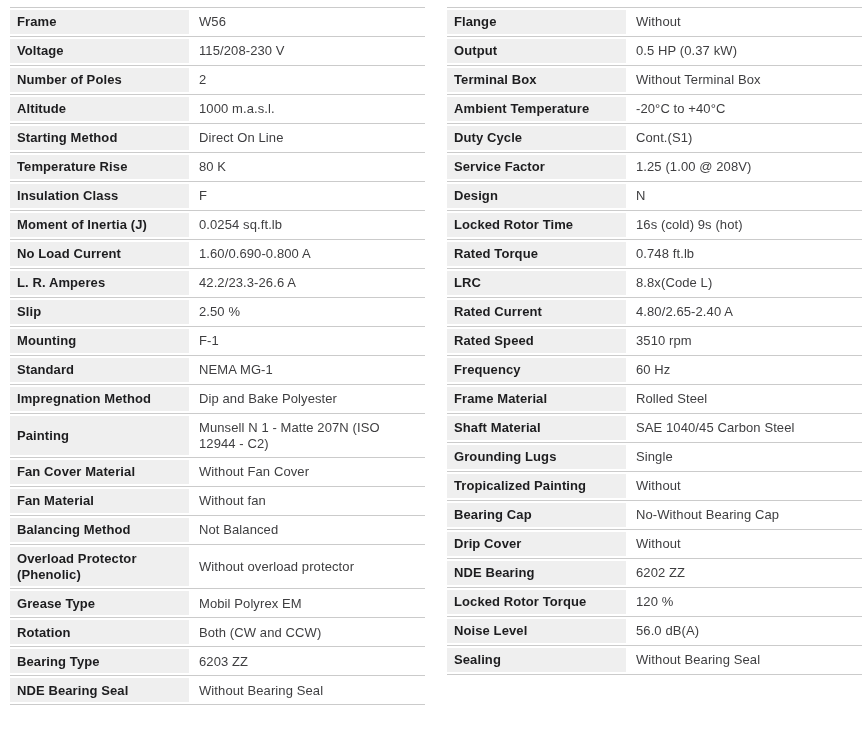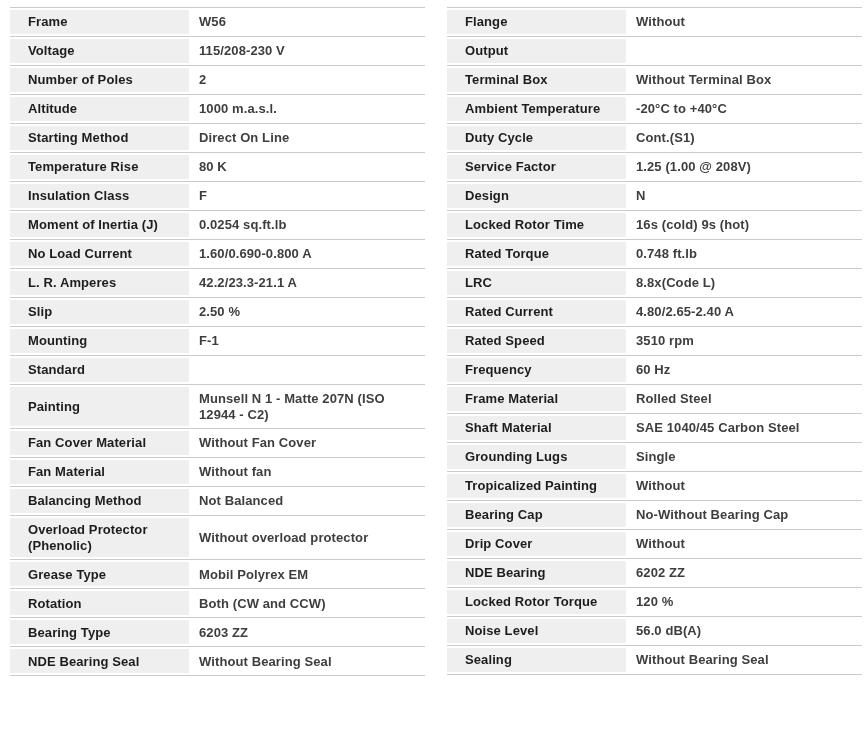--- a/index.html
+++ b/index.html
@@ -44,27 +44,27 @@
     font-size: 13px;
     line-height: 1.2;
     letter-spacing: 0.1px;
   }
   .cell-label {
     width: 179px;
     flex: 0 0 auto;
     background: var(--label-bg);
     font-weight: 700;
     color: var(--label-text);
-    padding-left: 18px;
+    padding-left: 7px;
     padding-right: 8px;
   }
   .cell-value {
     flex: 1 1 auto;
     color: var(--value-text);
-    font-weight: 700;
+    font-weight: 400;
     align-items: center;
   }
 </style>
 </head>
 <body>
 
 <div class="page">
 
   <div class="spec-table">
 
@@ -148,21 +148,21 @@
         <div class="cell cell-value">
           <span>1.60/0.690-0.800 A</span>
         </div>
       </div>
 
       <div class="row">
         <div class="cell cell-label">
           <span>L. R. Amperes</span>
         </div>
         <div class="cell cell-value">
-          <span>42.2/23.3-21.1 A</span>
+          <span>42.2/23.3-26.6 A</span>
         </div>
       </div>
 
       <div class="row">
         <div class="cell cell-label">
           <span>Slip</span>
         </div>
         <div class="cell cell-value">
           <span>2.50 %</span>
         </div>
@@ -174,22 +174,33 @@
         </div>
         <div class="cell cell-value">
           <span>F-1</span>
         </div>
       </div>
 
       <div class="row">
         <div class="cell cell-label">
           <span>Standard</span>
         </div>
-      </div>
-
+        <div class="cell cell-value">
+          <span>NEMA MG-1</span>
+        </div>
+      </div>
+
+      <div class="row">
+        <div class="cell cell-label">
+          <span>Impregnation Method</span>
+        </div>
+        <div class="cell cell-value">
+          <span>Dip and Bake Polyester</span>
+        </div>
+      </div>
 
       <div class="row">
         <div class="cell cell-label">
           <span>Painting</span>
         </div>
         <div class="cell cell-value">
           <span>Munsell N 1 - Matte 207N (ISO 12944 - C2)</span>
         </div>
       </div>
 
@@ -274,20 +285,23 @@
         </div>
         <div class="cell cell-value">
           <span>Without</span>
         </div>
       </div>
 
       <div class="row">
         <div class="cell cell-label">
           <span>Output</span>
         </div>
+        <div class="cell cell-value">
+          <span>0.5 HP (0.37 kW)</span>
+        </div>
       </div>
 
       <div class="row">
         <div class="cell cell-label">
           <span>Terminal Box</span>
         </div>
         <div class="cell cell-value">
           <span>Without Terminal Box</span>
         </div>
       </div>

